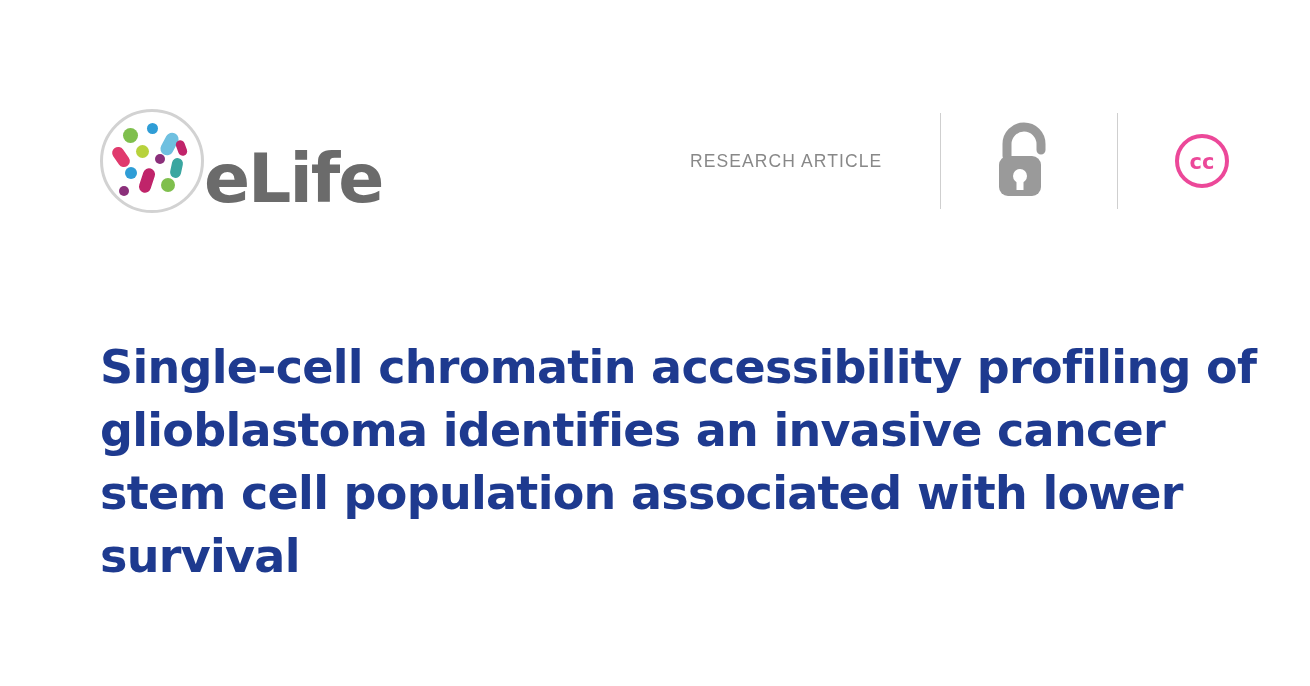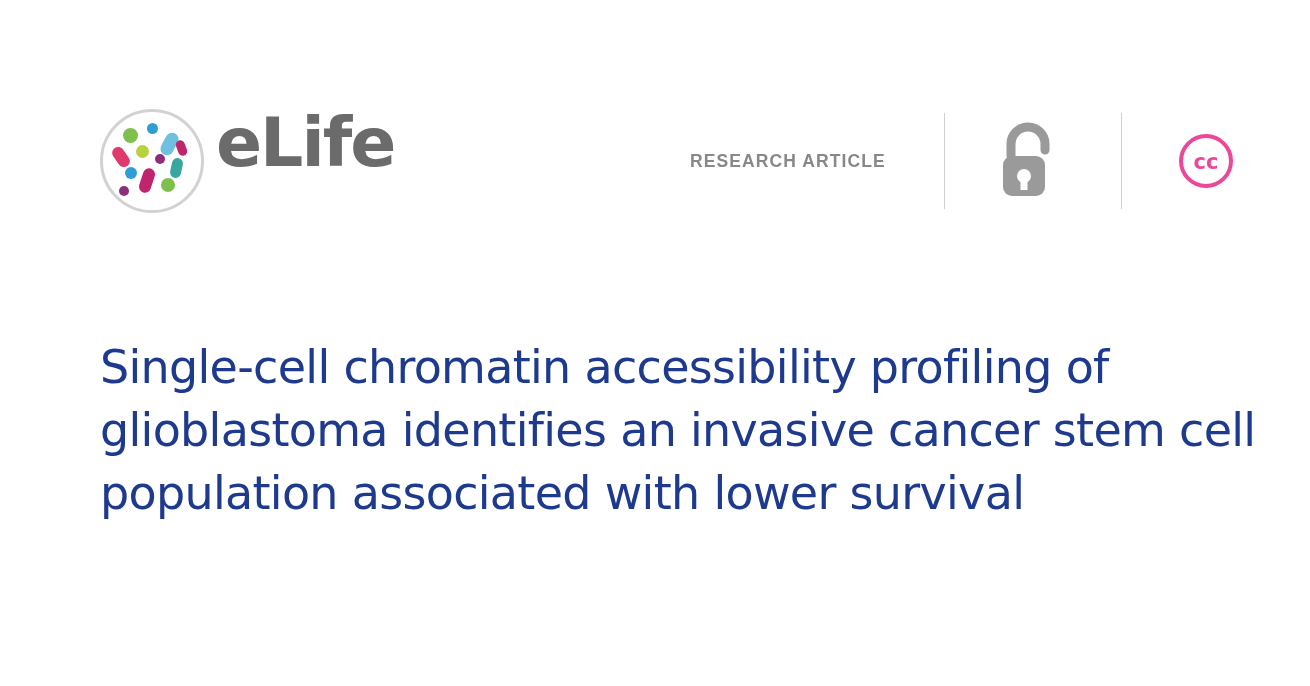--- a/index.html
+++ b/index.html
@@ -27,22 +27,22 @@
     left: 100px;
     top: 96px;
     width: 1150px;
     height: 130px;
     display: flex;
     align-items: center;
   }
 
   .brand {
     display: flex;
-    align-items: flex-start;
-    gap: 18px;
+    align-items: flex-end;
+    gap: 6px;
     width: 400px;
   }
 
   .brand-mark {
     position: relative;
     width: 104px;
     height: 104px;
     border-radius: 50%;
     border: 3px solid #d2d2d2;
     box-sizing: border-box;
@@ -68,21 +68,21 @@
     line-height: 1;
     margin-left: -6px;
   }
 
   .article-type {
     flex: none;
     margin-left: 190px;
     font-size: 17.5px;
     letter-spacing: 1.1px;
     color: #888888;
-    font-weight: 700;
+    font-weight: 400;
     white-space: nowrap;
   }
 
   .divider {
     width: 1px;
     height: 96px;
     background: #cfcfcf;
     flex: none;
   }
 
@@ -107,21 +107,21 @@
 
   
   .title {
     position: absolute;
     left: 100px;
     top: 305px;
     width: 1175px;
     color: #1e3a8f;
     font-family: "DejaVu Sans", sans-serif;
     font-size: 46px;
-    font-weight: 400;
+    font-weight: 700;
     line-height: 1.37;
     letter-spacing: -0.7px;
   }
 </style>
 </head>
 <body>
 
 <div class="page">
 
   <div class="header">

